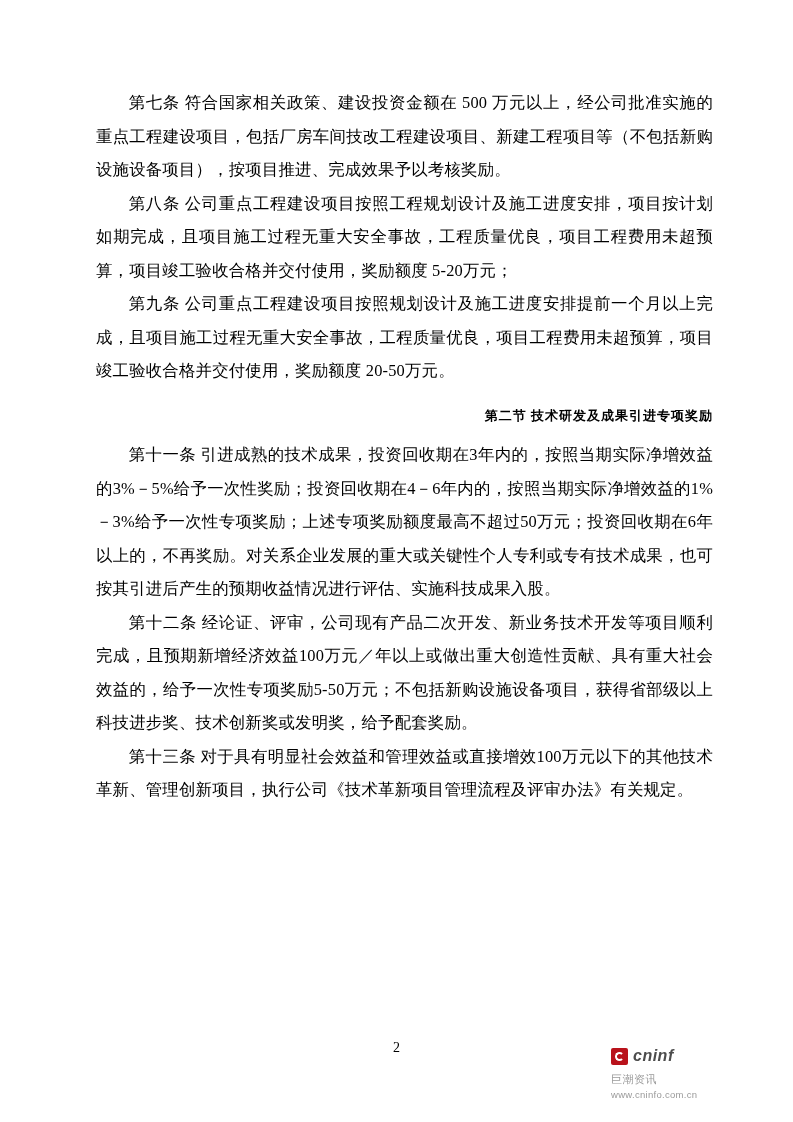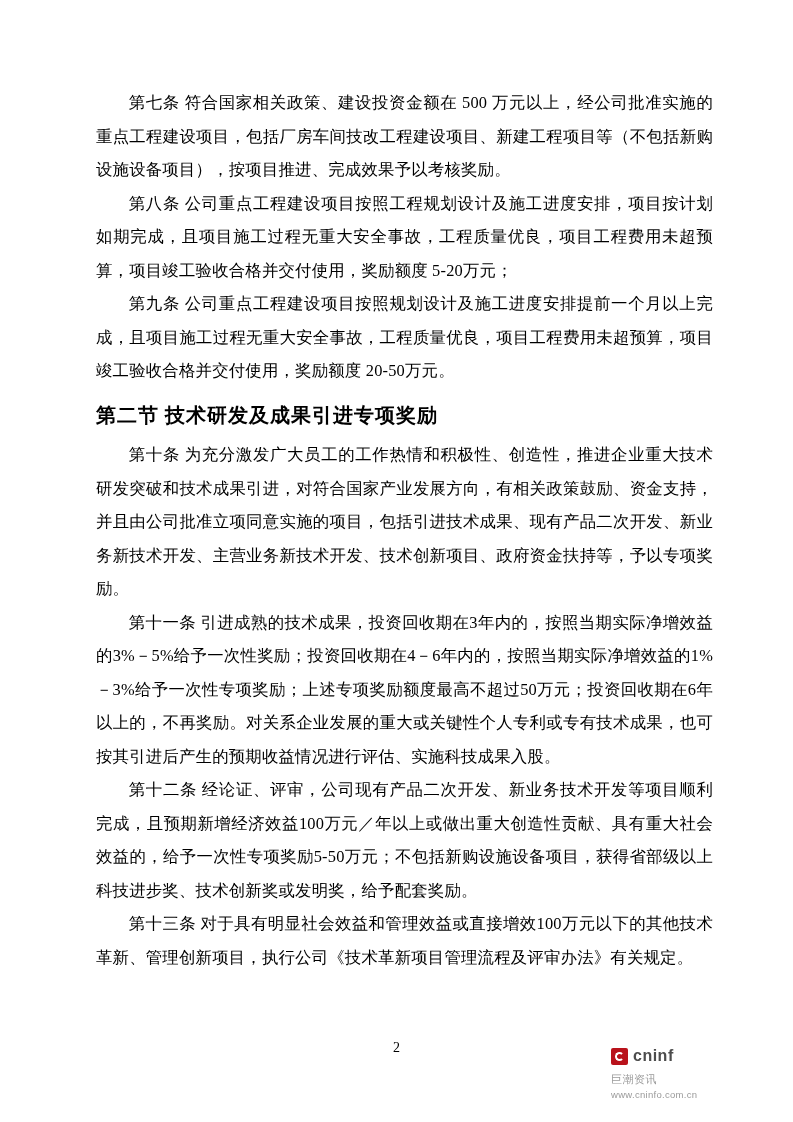--- a/index.html
+++ b/index.html
@@ -29,24 +29,24 @@
     text-align: justify;
     text-justify: inter-ideograph;
     letter-spacing: 0.2px;
   }
   p.para {
     margin: 0;
     text-indent: 2em;
   }
   h2.section-heading {
     margin: 11px 0 6px 0;
-    font-size: 20px;
+    font-size: 13px;
     line-height: 33.5px;
     font-weight: bold;
-    text-align: left;
+    text-align: right;
     letter-spacing: 1px;
   }
   .page-number {
     position: absolute;
     bottom: 66px;
     left: 0;
     width: 793px;
     text-align: center;
     font-size: 14px;
     font-family: "Liberation Serif", serif;
@@ -83,20 +83,21 @@
     border-radius: 50%;
     border-right-color: transparent;
     box-sizing: border-box;
   }
   .wm-name {
     font-family: "Liberation Sans", sans-serif;
     font-size: 16px;
     font-weight: bold;
     color: #4c4c4c;
     letter-spacing: 0.5px;
+    font-style: italic;
   }
   .wm-cn {
     font-family: "Liberation Sans", sans-serif;
     font-size: 11px;
     color: #9a9a9a;
     margin-top: 7px;
     letter-spacing: 0.5px;
   }
   .wm-url {
     font-family: "Liberation Sans", sans-serif;
@@ -111,21 +112,20 @@
 
 <div class="page">
   <div class="body-text">
 
     <p class="para">第七条  符合国家相关政策、建设投资金额在 500 万元以上，经公司批准实施的重点工程建设项目，包括厂房车间技改工程建设项目、新建工程项目等（不包括新购设施设备项目），按项目推进、完成效果予以考核奖励。</p>
     <p class="para">第八条  公司重点工程建设项目按照工程规划设计及施工进度安排，项目按计划如期完成，且项目施工过程无重大安全事故，工程质量优良，项目工程费用未超预算，项目竣工验收合格并交付使用，奖励额度 5-20万元；</p>
     <p class="para">第九条  公司重点工程建设项目按照规划设计及施工进度安排提前一个月以上完成，且项目施工过程无重大安全事故，工程质量优良，项目工程费用未超预算，项目竣工验收合格并交付使用，奖励额度 20-50万元。</p>
 
     <h2 class="section-heading">第二节   技术研发及成果引进专项奖励</h2>
 
-    <p class="para">第十条  为充分激发广大员工的工作热情和积极性、创造性，推进企业重大技术研发突破和技术成果引进，对符合国家产业发展方向，有相关政策鼓励、资金支持，并且由公司批准立项同意实施的项目，包括引进技术成果、现有产品二次开发、新业务新技术开发、主营业务新技术开发、技术创新项目、政府资金扶持等，予以专项奖励。</p>
     <p class="para">第十一条  引进成熟的技术成果，投资回收期在3年内的，按照当期实际净增效益的3%－5%给予一次性奖励；投资回收期在4－6年内的，按照当期实际净增效益的1%－3%给予一次性专项奖励；上述专项奖励额度最高不超过50万元；投资回收期在6年以上的，不再奖励。对关系企业发展的重大或关键性个人专利或专有技术成果，也可按其引进后产生的预期收益情况进行评估、实施科技成果入股。</p>
     <p class="para">第十二条  经论证、评审，公司现有产品二次开发、新业务技术开发等项目顺利完成，且预期新增经济效益100万元／年以上或做出重大创造性贡献、具有重大社会效益的，给予一次性专项奖励5-50万元；不包括新购设施设备项目，获得省部级以上科技进步奖、技术创新奖或发明奖，给予配套奖励。</p>
     <p class="para">第十三条  对于具有明显社会效益和管理效益或直接增效100万元以下的其他技术革新、管理创新项目，执行公司《技术革新项目管理流程及评审办法》有关规定。</p>
 
   </div>
 </div>
 
 <div class="page-number">2</div>
 
 <div class="watermark">

